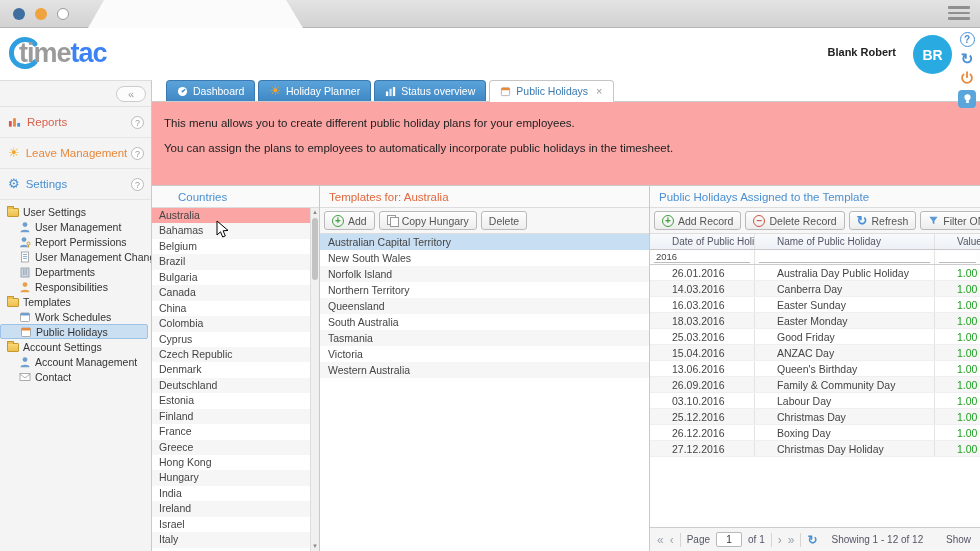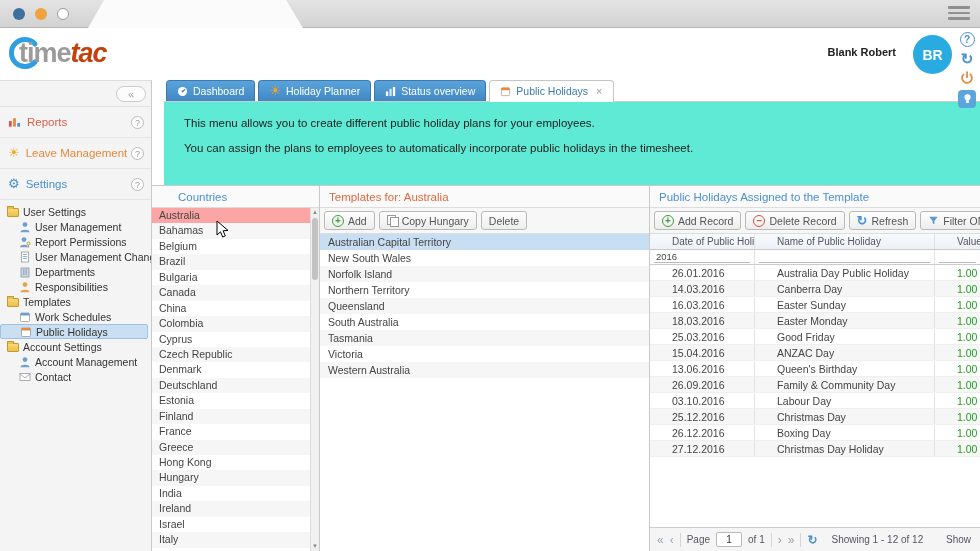--- a/index.html
+++ b/index.html
@@ -16,21 +16,21 @@
   .dot { position:absolute; top:8px; width:12px; height:12px; border-radius:50%; cursor:default;}
   .dot.b { left:13px; background:#3e6f9f; }
   .dot.o { left:35px; background:#f0a23c; }
   .dot.w { left:57px; background:#fff; border:1px solid #9a9a9a; }
   .burger { position:absolute; right:10px; top:6px; width:22px; }
   .burger div { height:2.5px; background:#8f8f8f; margin-bottom:3px; border-radius:1px;}
   
   .hdr { position:absolute; top:28px; left:0; width:980px; height:52px; background:#fff; z-index:2;}
   .logo { position:absolute; left:8px; top:8px; display:flex; align-items:center; font-weight:bold; font-size:27px; }
   .logo .t-time { color:#9b9b9b; margin-left:-21px; letter-spacing:-1px;}
-  .logo .t-tac { color:#c2410c; letter-spacing:-1px;font-style:italic;}
+  .logo .t-tac { color:#3b82f6; letter-spacing:-1px;}
   .user-name { position:absolute; right:84px; top:18px; font-weight:bold; font-size:11px; color:#222;}
   .avatar { position:absolute; right:28px; top:7px; width:39px; height:39px; border-radius:50%;
     background:#29abe2; color:#fff; font-weight:bold; font-size:14px; display:flex; align-items:center; justify-content:center; cursor:pointer;}
   
   .rail { position:absolute; right:2px; top:32px; width:22px; z-index:6; display:flex; flex-direction:column; align-items:center; gap:5px;}
   .rail .help-c { width:15px; height:15px; border-radius:50%; border:1.5px solid #4a90d2; color:#4a90d2;
     font-size:10px; font-weight:bold; text-align:center; line-height:13px; cursor:pointer;}
   .rail .refr { color:#4a90d2; font-size:15px; line-height:14px; cursor:pointer; font-weight:bold;}
   .rail .bulb { width:18px; height:18px; background:#5aa5dc; border-radius:4px; display:flex; align-items:center; justify-content:center; cursor:pointer;}
   
@@ -56,21 +56,21 @@
     border:1px solid #c49a30; border-radius:1px; position:relative; margin-top:2px;}
   .folder-ic::before { content:""; position:absolute; top:-3px; left:-1px; width:5px; height:2px;
     background:#eebf4d; border:1px solid #c49a30; border-bottom:none; border-radius:1px 1px 0 0;}
   
   .tabbar { position:absolute; top:80px; left:152px; right:0; height:21px; display:flex; align-items:flex-end; padding-left:14px; z-index:3;}
   .tab { height:21px; border-radius:4px 4px 0 0; background:linear-gradient(#5aa3da,#3f88c4); color:#fff;
     display:flex; align-items:center; padding:0 10px; gap:5px; font-size:10.5px; border:1px solid #3a7ab0; border-bottom:none; margin-right:3px; cursor:pointer; white-space:nowrap;}
   .tab.active { background:#fff; color:#3a7ab0; border:1px solid #c5c5c5; border-bottom:1px solid #fff; height:22px; margin-bottom:-1px; z-index:4;}
   .tab .close { color:#9a9a9a; font-size:11px; margin-left:3px; cursor:pointer;}
   
-  .intro { position:absolute; top:101px; left:164px; right:0; height:84px; background:#5eead4; border-top:1px solid #ccc; padding:15px 10px 0 20px; font-size:11.5px; color:#222;}
+  .intro { position:absolute; top:101px; left:144px; right:0; height:84px; background:#fca5a5; border-top:1px solid #ccc; padding:15px 10px 0 20px; font-size:11.5px; color:#222;}
   .intro p { margin-bottom:13px; }
   
   .panel { position:absolute; top:185px; bottom:0; border-top:1px solid #c9c9c9; background:#fff; overflow:hidden;}
   .p-countries { left:152px; width:168px; border-right:1px solid #c9c9c9;}
   .p-templates { left:320px; width:330px; border-right:1px solid #c9c9c9;}
   .p-holidays { left:650px; right:0;}
   .panel-hd { height:22px; background:#fafafa; border-bottom:1px solid #ddd; display:flex; align-items:center; font-size:11.5px;}
   .panel-hd.blue { color:#4a90d2; }
   .panel-hd.orange { color:#e0683c; }
   .p-countries .panel-hd { padding-left:26px; }

